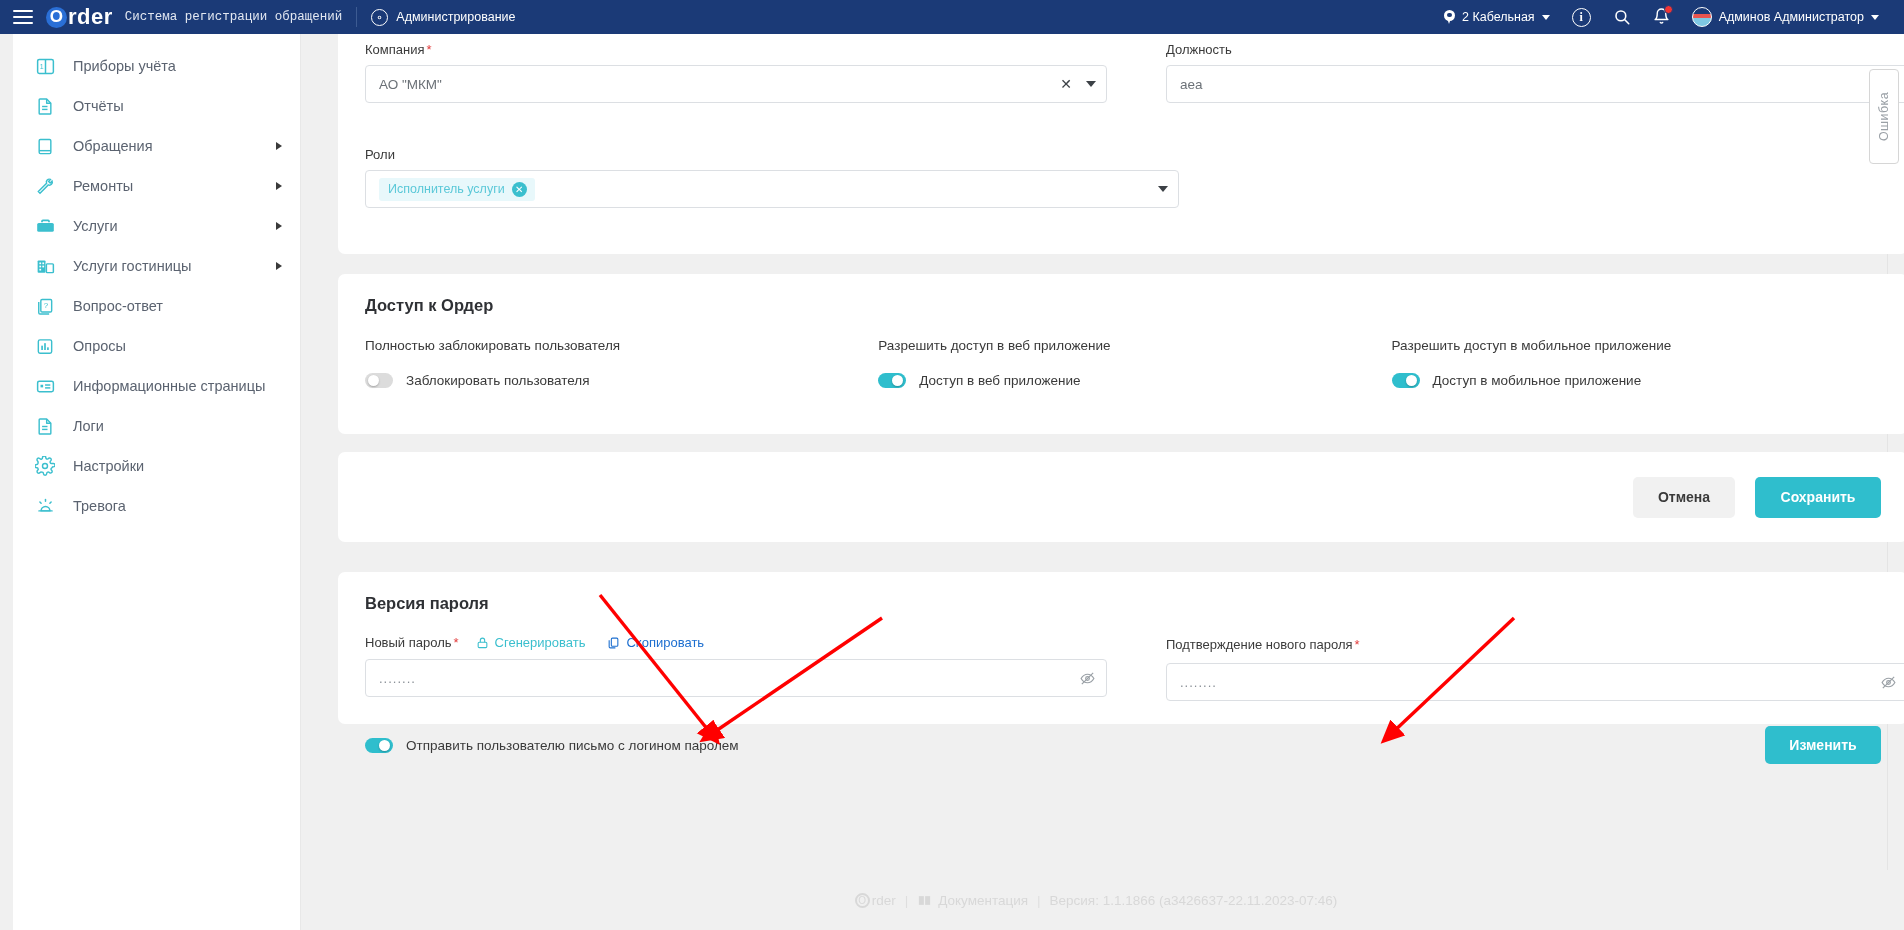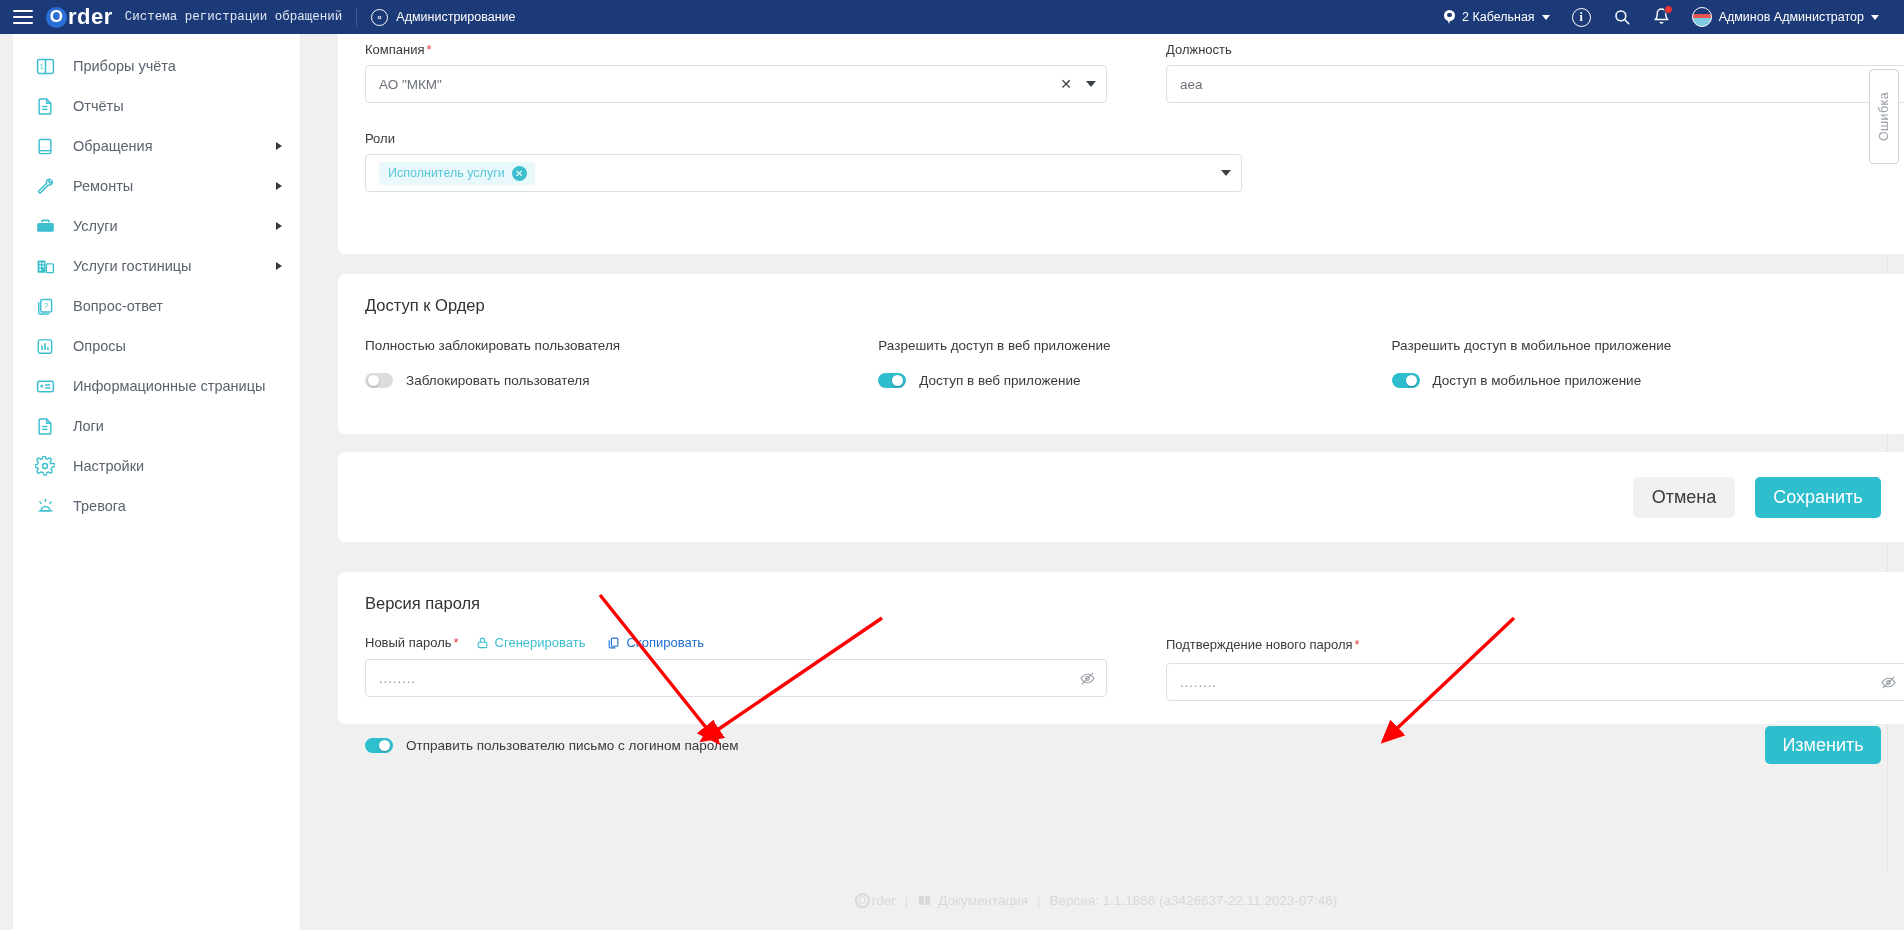--- a/index.html
+++ b/index.html
@@ -119,35 +119,35 @@
   .chip{
     display:inline-flex; align-items:center; gap:7px;
     background:#e8f8fb; color:#5ac8d8; font-size:12.5px;
     padding:4px 8px 4px 9px; border-radius:3px;
   }
   .chip .x{
     width:15px;height:15px;border-radius:50%;background:#3bbfce;color:#fff;
     display:flex;align-items:center;justify-content:center;font-size:10px;font-weight:700;cursor:pointer;
   }
 
-  .sec-title{ font-size:16.5px; font-weight:400; color:#2f3135; margin-bottom:23px;}
+  .sec-title{ font-size:16.5px; font-weight:700; color:#2f3135; margin-bottom:23px;}
   .acc-row{ display:flex; }
   .acc-col{ width:33.33%; }
   .acc-col.c-b{ padding-left:8px; }
   .acc-col.c-c{ padding-left:16px; }
   .acc-lbl{ font-size:13.5px; color:#3a3a3a; margin-bottom:20px;}
   .tgl-row{ display:flex; align-items:center; gap:13px; }
   .tgl{ width:28px;height:15px;border-radius:8px;background:#dcdcdc; position:relative; cursor:pointer; flex:0 0 28px;}
   .tgl i{ position:absolute; top:2px; left:2.5px; width:11px;height:11px;border-radius:50%;background:#fff;
     box-shadow:0 1px 2px rgba(0,0,0,.25); transition:left .15s;}
   .tgl.on{ background:#2fbecd; }
   .tgl.on i{ left:14px; }
   .tgl-txt{ font-size:13.5px; color:#3a3a3a; }
 
-  .btn{ border:none; border-radius:5px; font-size:18px; cursor:pointer; font-family:inherit; }
+  .btn{ border:none; border-radius:5px; font-size:14px; cursor:pointer; font-family:inherit;font-weight:bold; }
   .btn-cancel{ background:#f1f1f1; color:#3a3a3a; width:102px;height:41px; }
   .btn-save{ background:#2fbecd; color:#fff; width:126px;height:41px; }
   .btn-change{ background:#2fbecd; color:#fff; width:116px;height:38px; }
 
   .pw-head{ display:flex; align-items:center; gap:0; margin-bottom:9px; }
   .pw-head .flabel{ margin-bottom:0; }
   .act{ display:flex; align-items:center; gap:6px; font-size:13px; cursor:pointer; margin-left:17px;}
   .act.gen{ color:#3bbfce; }
   .act.copy{ color:#1d6fd0; margin-left:22px;}
   .act svg{ display:block; }
@@ -397,26 +397,26 @@
       <div class="col right">
         <div class="flabel">
           <span>Должность</span>
         </div>
         <div class="fld" style="width:742px;">
           <span class="val">aea</span>
         </div>
       </div>
     </div>
 
-    <div class="row" style="margin-top:28px;">
+    <div class="row" style="margin-top:44px;">
       <div class="col">
         <div class="flabel">
           <span>Роли</span>
         </div>
-        <div class="fld" style="width:877px;">
+        <div class="fld" style="width:814px;">
           <span class="val">
             <span class="chip">
               <span>Исполнитель услуги</span>
               <span class="x">✕</span>
             </span>
           </span>
           <span class="dd"></span>
         </div>
       </div>
       <div class="col right"></div>

